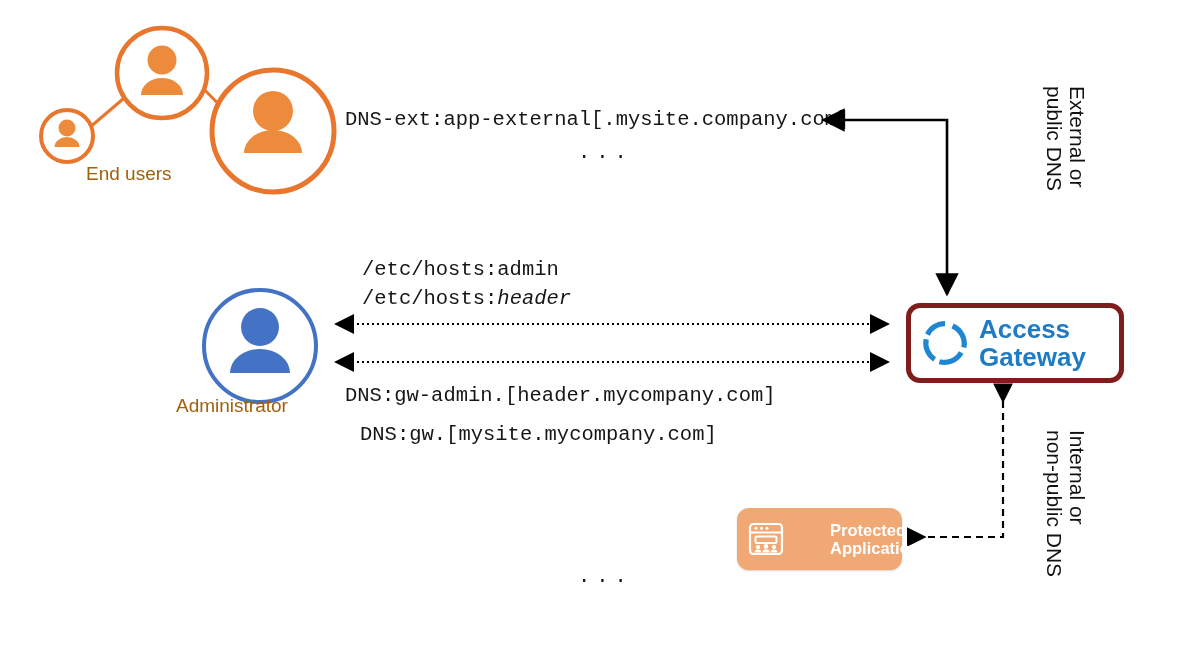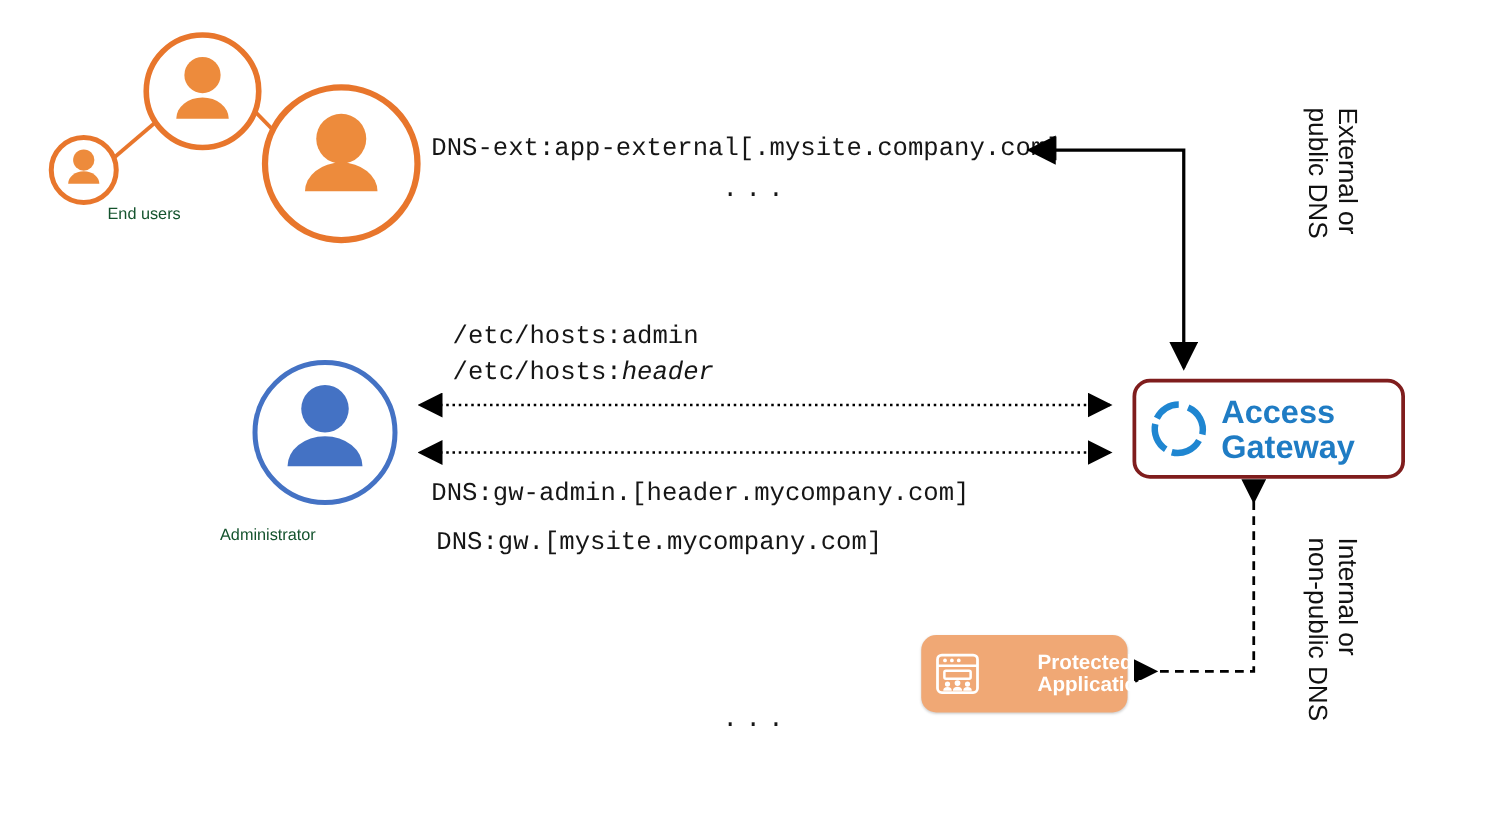--- a/index.html
+++ b/index.html
@@ -30,41 +30,41 @@
     font-family: "Liberation Mono", "DejaVu Sans Mono", monospace;
     color: #161616;
     font-size: 20.5px;
     letter-spacing: 6px;
     white-space: pre;
   }
 
   
   .node-label {
     font-family: "Liberation Sans", sans-serif;
-    font-size: 13px;
-    color: #14532d;
+    font-size: 19px;
+    color: #a16207;
     white-space: nowrap;
   }
 
   
   .vlabel {
     font-family: "Liberation Sans", sans-serif;
     font-size: 21px;
     font-weight: 400;
     color: #111111;
     white-space: pre;
     line-height: 1.12;
     writing-mode: vertical-rl;
     text-orientation: mixed;
   }
 
   
   .gw-box {
     box-sizing: border-box;
-    border: 3px solid #7f1d1d;
+    border: 5px solid #7f1d1d;
     border-radius: 14px;
     background: #ffffff;
     display: flex;
     align-items: center;
     gap: 10px;
     padding: 6px 14px 6px 10px;
   }
   .gw-text {
     font-family: "Liberation Sans", sans-serif;
     font-size: 26px;
@@ -142,21 +142,21 @@
   <div class="abs vlabel" style="left:1042px; top:86px; height:215px;">External or
 public DNS</div>
 
   <div class="abs" style="left:185px; top:285px; width:150px; height:130px;">
     <svg width="150" height="130" viewBox="0 0 150 130">
       <circle cx="75" cy="61" r="56" fill="#ffffff" stroke="#4472C4" stroke-width="4"></circle>
       <circle cx="75" cy="42" r="19" fill="#4472C4"></circle>
       <path d="M 45 88 a 30 24 0 0 1 60 0 z" fill="#4472C4"></path>
     </svg>
   </div>
-  <div class="abs node-label" style="left:176px; top:420px;">Administrator</div>
+  <div class="abs node-label" style="left:176px; top:395px;">Administrator</div>
 
   <div class="abs" style="left:362px; top:287px; display:flex;">
     <span class="mono mono-20">/etc/hosts:</span>
     <span class="mono mono-20 mono-ital">header</span>
   </div>
 
   <div class="abs mono mono-20" style="left:362px; top:258px;">/etc/hosts:admin</div>
 
   <div class="abs" style="left:340px; top:310px; width:560px; height:70px;">
     <svg width="560" height="70" viewBox="0 0 560 70">
@@ -167,21 +167,21 @@
         <marker id="dotR" markerWidth="10" markerHeight="10" refX="9" refY="5" orient="auto" markerUnits="strokeWidth">
           <path d="M 0,0 L 10,5 L 0,10 z" fill="#000000"></path>
         </marker>
       </defs>
       <line x1="12" y1="14" x2="548" y2="14" stroke="#000000" stroke-width="2" stroke-dasharray="2 3" marker-start="url(#dotL)" marker-end="url(#dotR)"></line>
       <line x1="12" y1="52" x2="548" y2="52" stroke="#000000" stroke-width="2" stroke-dasharray="2 3" marker-start="url(#dotL)" marker-end="url(#dotR)"></line>
     </svg>
   </div>
 
   <div class="abs mono mono-20" style="left:345px; top:384px;">DNS:gw-admin.[header.mycompany.com]</div>
-  <div class="abs mono mono-20" style="left:349px; top:423px;">DNS:gw.[mysite.mycompany.com]</div>
+  <div class="abs mono mono-20" style="left:360px; top:423px;">DNS:gw.[mysite.mycompany.com]</div>
 
   <div class="abs gw-box" style="left:906px; top:303px; width:218px; height:80px;">
     <svg width="48" height="48" viewBox="0 0 48 48">
       <g fill="none" stroke="#1F86D1" stroke-width="5.2" stroke-linecap="butt">
         <path d="M 24 4.6 A 19.4 19.4 0 0 0 6.5 15.6"></path>
         <path d="M 5.2 20.2 A 19.4 19.4 0 0 0 13.6 40.4"></path>
         <path d="M 18.4 42.8 A 19.4 19.4 0 0 0 40.2 33.4"></path>
         <path d="M 42.9 28.6 A 19.4 19.4 0 0 0 31.5 7.0"></path>
       </g>
     </svg>

